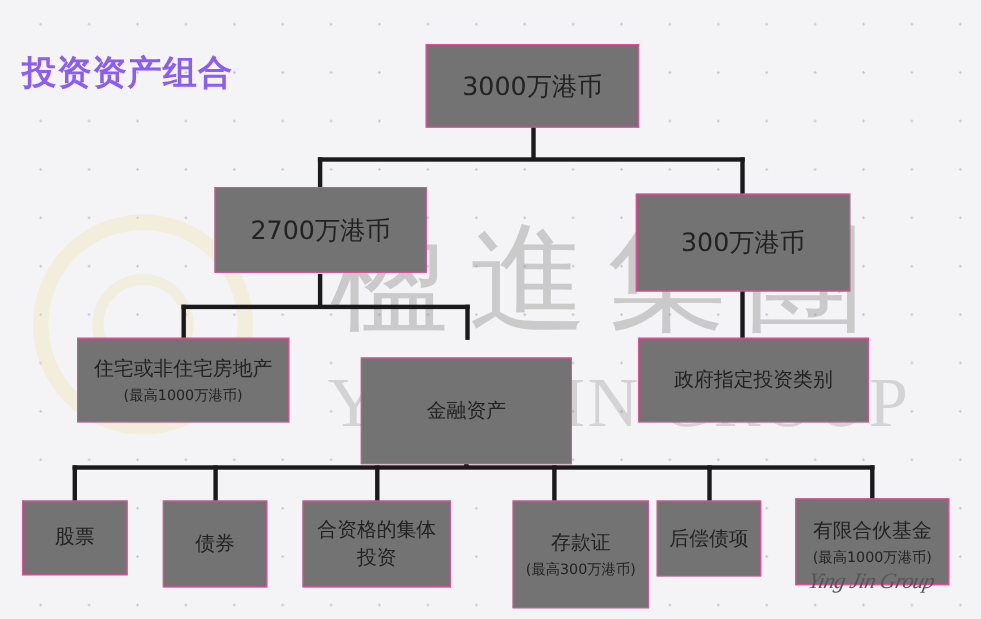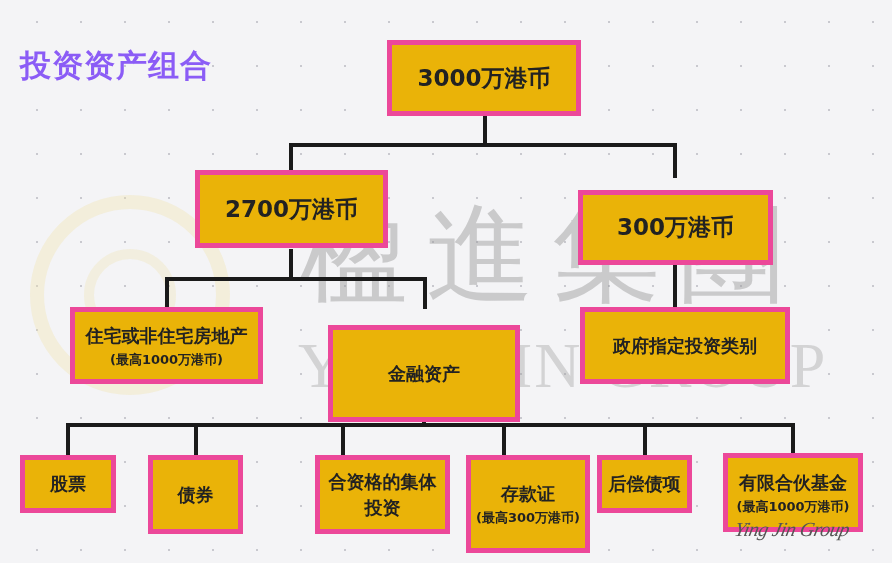--- a/index.html
+++ b/index.html
@@ -13,22 +13,22 @@
   .wm-logo::after{content:"";position:absolute;left:40px;top:40px;width:92px;height:92px;border-radius:50%;
     border:10px solid rgba(240,225,170,0.30);box-sizing:border-box;}
   .wm-cn{position:absolute;left:300px;top:200px;font-family:"DejaVu Serif","Liberation Serif",serif;
     font-size:108px;color:rgba(150,150,150,0.45);letter-spacing:18px;white-space:nowrap;line-height:1;text-align:right;}
   .wm-en{position:absolute;left:298px;top:334px;font-family:"Liberation Serif","DejaVu Serif",serif;
     font-size:64px;color:rgba(150,150,150,0.35);white-space:nowrap;line-height:1;letter-spacing:2px;}
   .sig{position:absolute;left:735px;top:518px;font-family:"Liberation Serif",serif;font-style:italic;
     font-size:20px;color:#555;white-space:nowrap;transform:skewX(-12deg);letter-spacing:-0.5px;}
   .title{position:absolute;left:20px;top:45px;font-size:31px;font-weight:bold;color:#8b5cf6;letter-spacing:1px;}
   .line{position:absolute;background:#1a1a1a;}
-  .box{position:absolute;background:#eab308;border:5px solid #ec4899;box-sizing:border-box;
-    display:flex;flex-direction:column;align-items:center;justify-content:center;text-align:center;font-weight:bold;}
+  .box{position:absolute;background:#737373;border:1px solid #ec4899;box-sizing:border-box;
+    display:flex;flex-direction:column;align-items:center;justify-content:center;text-align:center;}
   .big{font-size:23px;}
   .mid{font-size:18px;line-height:26px;}
   .sub{font-size:13px;margin-top:2px;}
 </style>
 </head>
 <body>
 
 <div class="dots"></div>
 <div class="wm-logo"></div>
 <div class="wm-cn">楹進集團</div>
@@ -56,50 +56,50 @@
 <div class="line" style="left:643px;top:423px;width:4px;height:34px;"></div>
 <div class="line" style="left:791px;top:423px;width:4px;height:34px;"></div>
 
 <div class="box" style="left:387px;top:40px;width:194px;height:76px;">
   <span class="big">3000万港币</span>
 </div>
 
 <div class="box" style="left:195px;top:170px;width:193px;height:78px;">
   <span class="big">2700万港币</span>
 </div>
-<div class="box" style="left:578px;top:176px;width:195px;height:75px;margin-top:14px;">
+<div class="box" style="left:578px;top:176px;width:195px;height:89px;">
   <span class="big">300万港币</span>
 </div>
 
 <div class="box" style="left:70px;top:307px;width:193px;height:77px;">
   <span class="mid">住宅或非住宅房地产</span>
   <span class="sub">(最高1000万港币)</span>
 </div>
 <div class="box" style="left:328px;top:325px;width:192px;height:97px;">
   <span class="mid">金融资产</span>
 </div>
 <div class="box" style="left:580px;top:307px;width:210px;height:77px;">
   <span class="mid">政府指定投资类别</span>
 </div>
 
-<div class="box" style="left:20px;top:455px;width:96px;height:58px;">
+<div class="box" style="left:20px;top:455px;width:96px;height:68px;">
   <span class="mid">股票</span>
 </div>
 <div class="box" style="left:148px;top:455px;width:95px;height:79px;">
   <span class="mid">债券</span>
 </div>
-<div class="box" style="left:275px;top:455px;width:135px;height:79px;margin-left:40px;">
+<div class="box" style="left:275px;top:455px;width:135px;height:79px;">
   <span class="mid">合资格的集体</span>
   <span class="mid">投资</span>
 </div>
 <div class="box" style="left:466px;top:455px;width:124px;height:98px;">
   <span class="mid">存款证</span>
   <span class="sub">(最高300万港币)</span>
 </div>
-<div class="box" style="left:597px;top:455px;width:95px;height:58px;text-align:center;">
+<div class="box" style="left:597px;top:455px;width:95px;height:69px;text-align:center;">
   <span class="mid">后偿债项</span>
 </div>
 <div class="box" style="left:723px;top:453px;width:140px;height:79px;">
   <span class="mid">有限合伙基金</span>
   <span class="sub">(最高1000万港币)</span>
 </div>
 
 <div class="sig">Ying Jin Group</div>
 
 </body></html>

